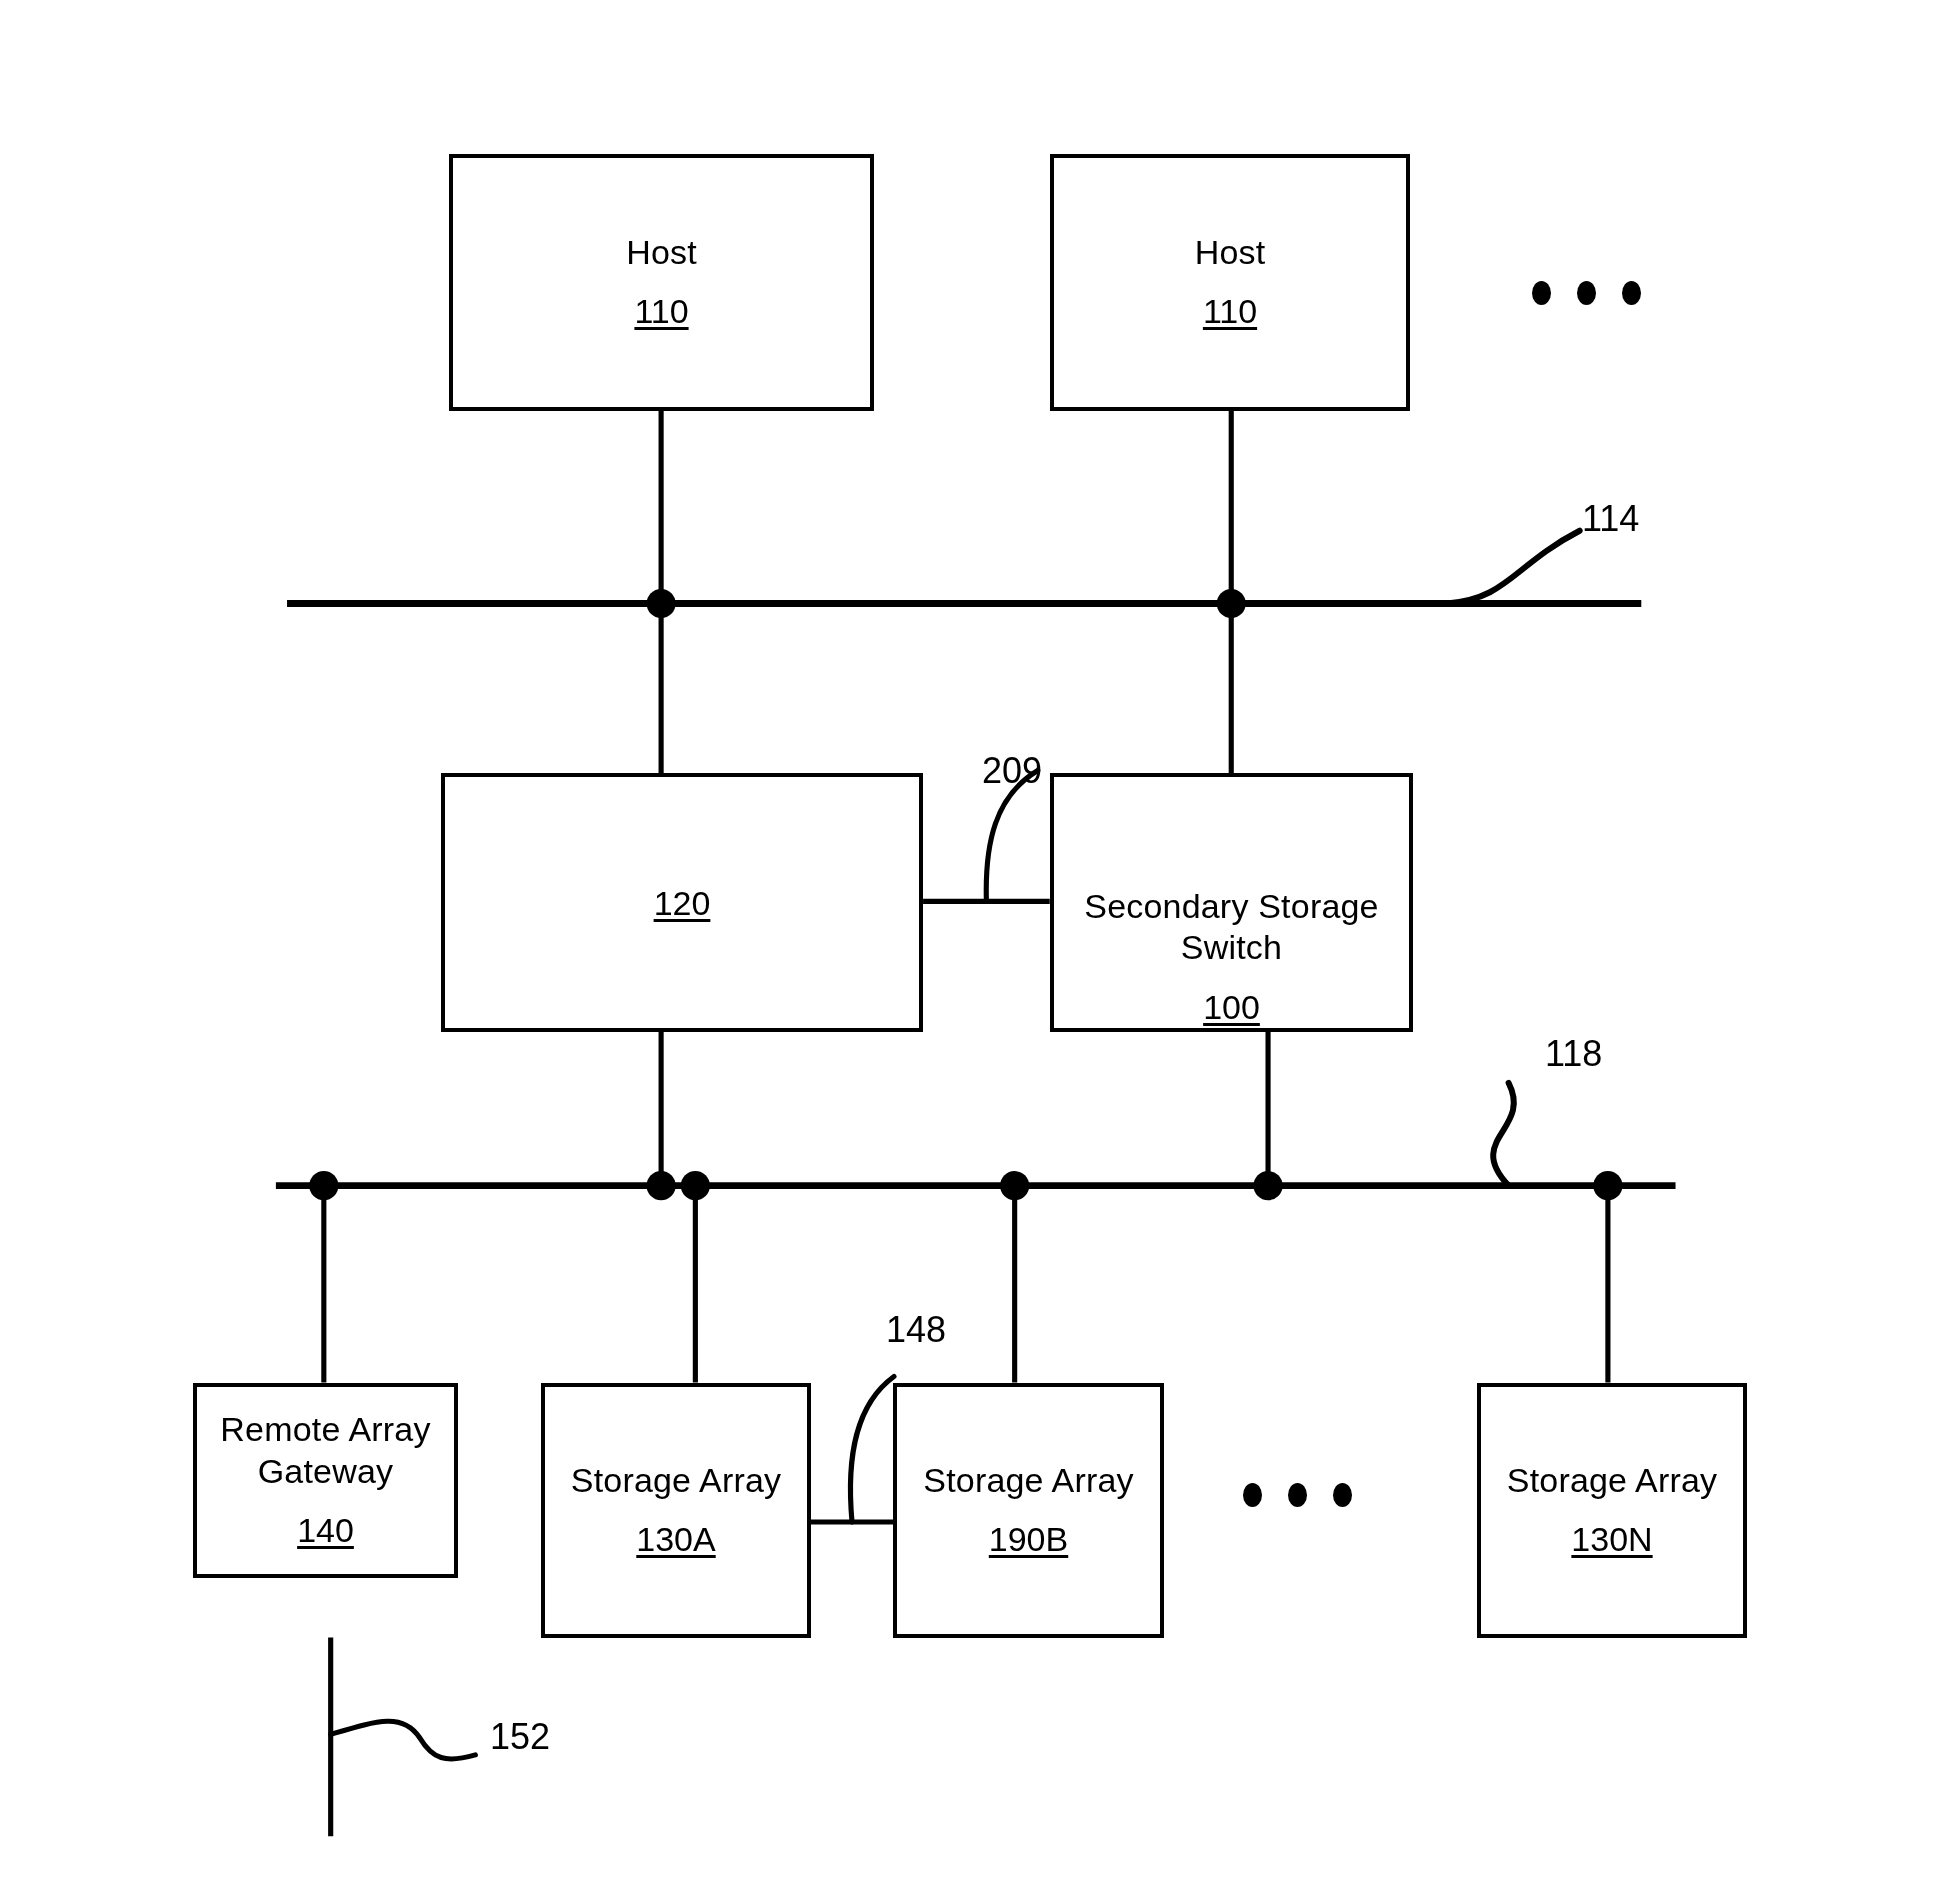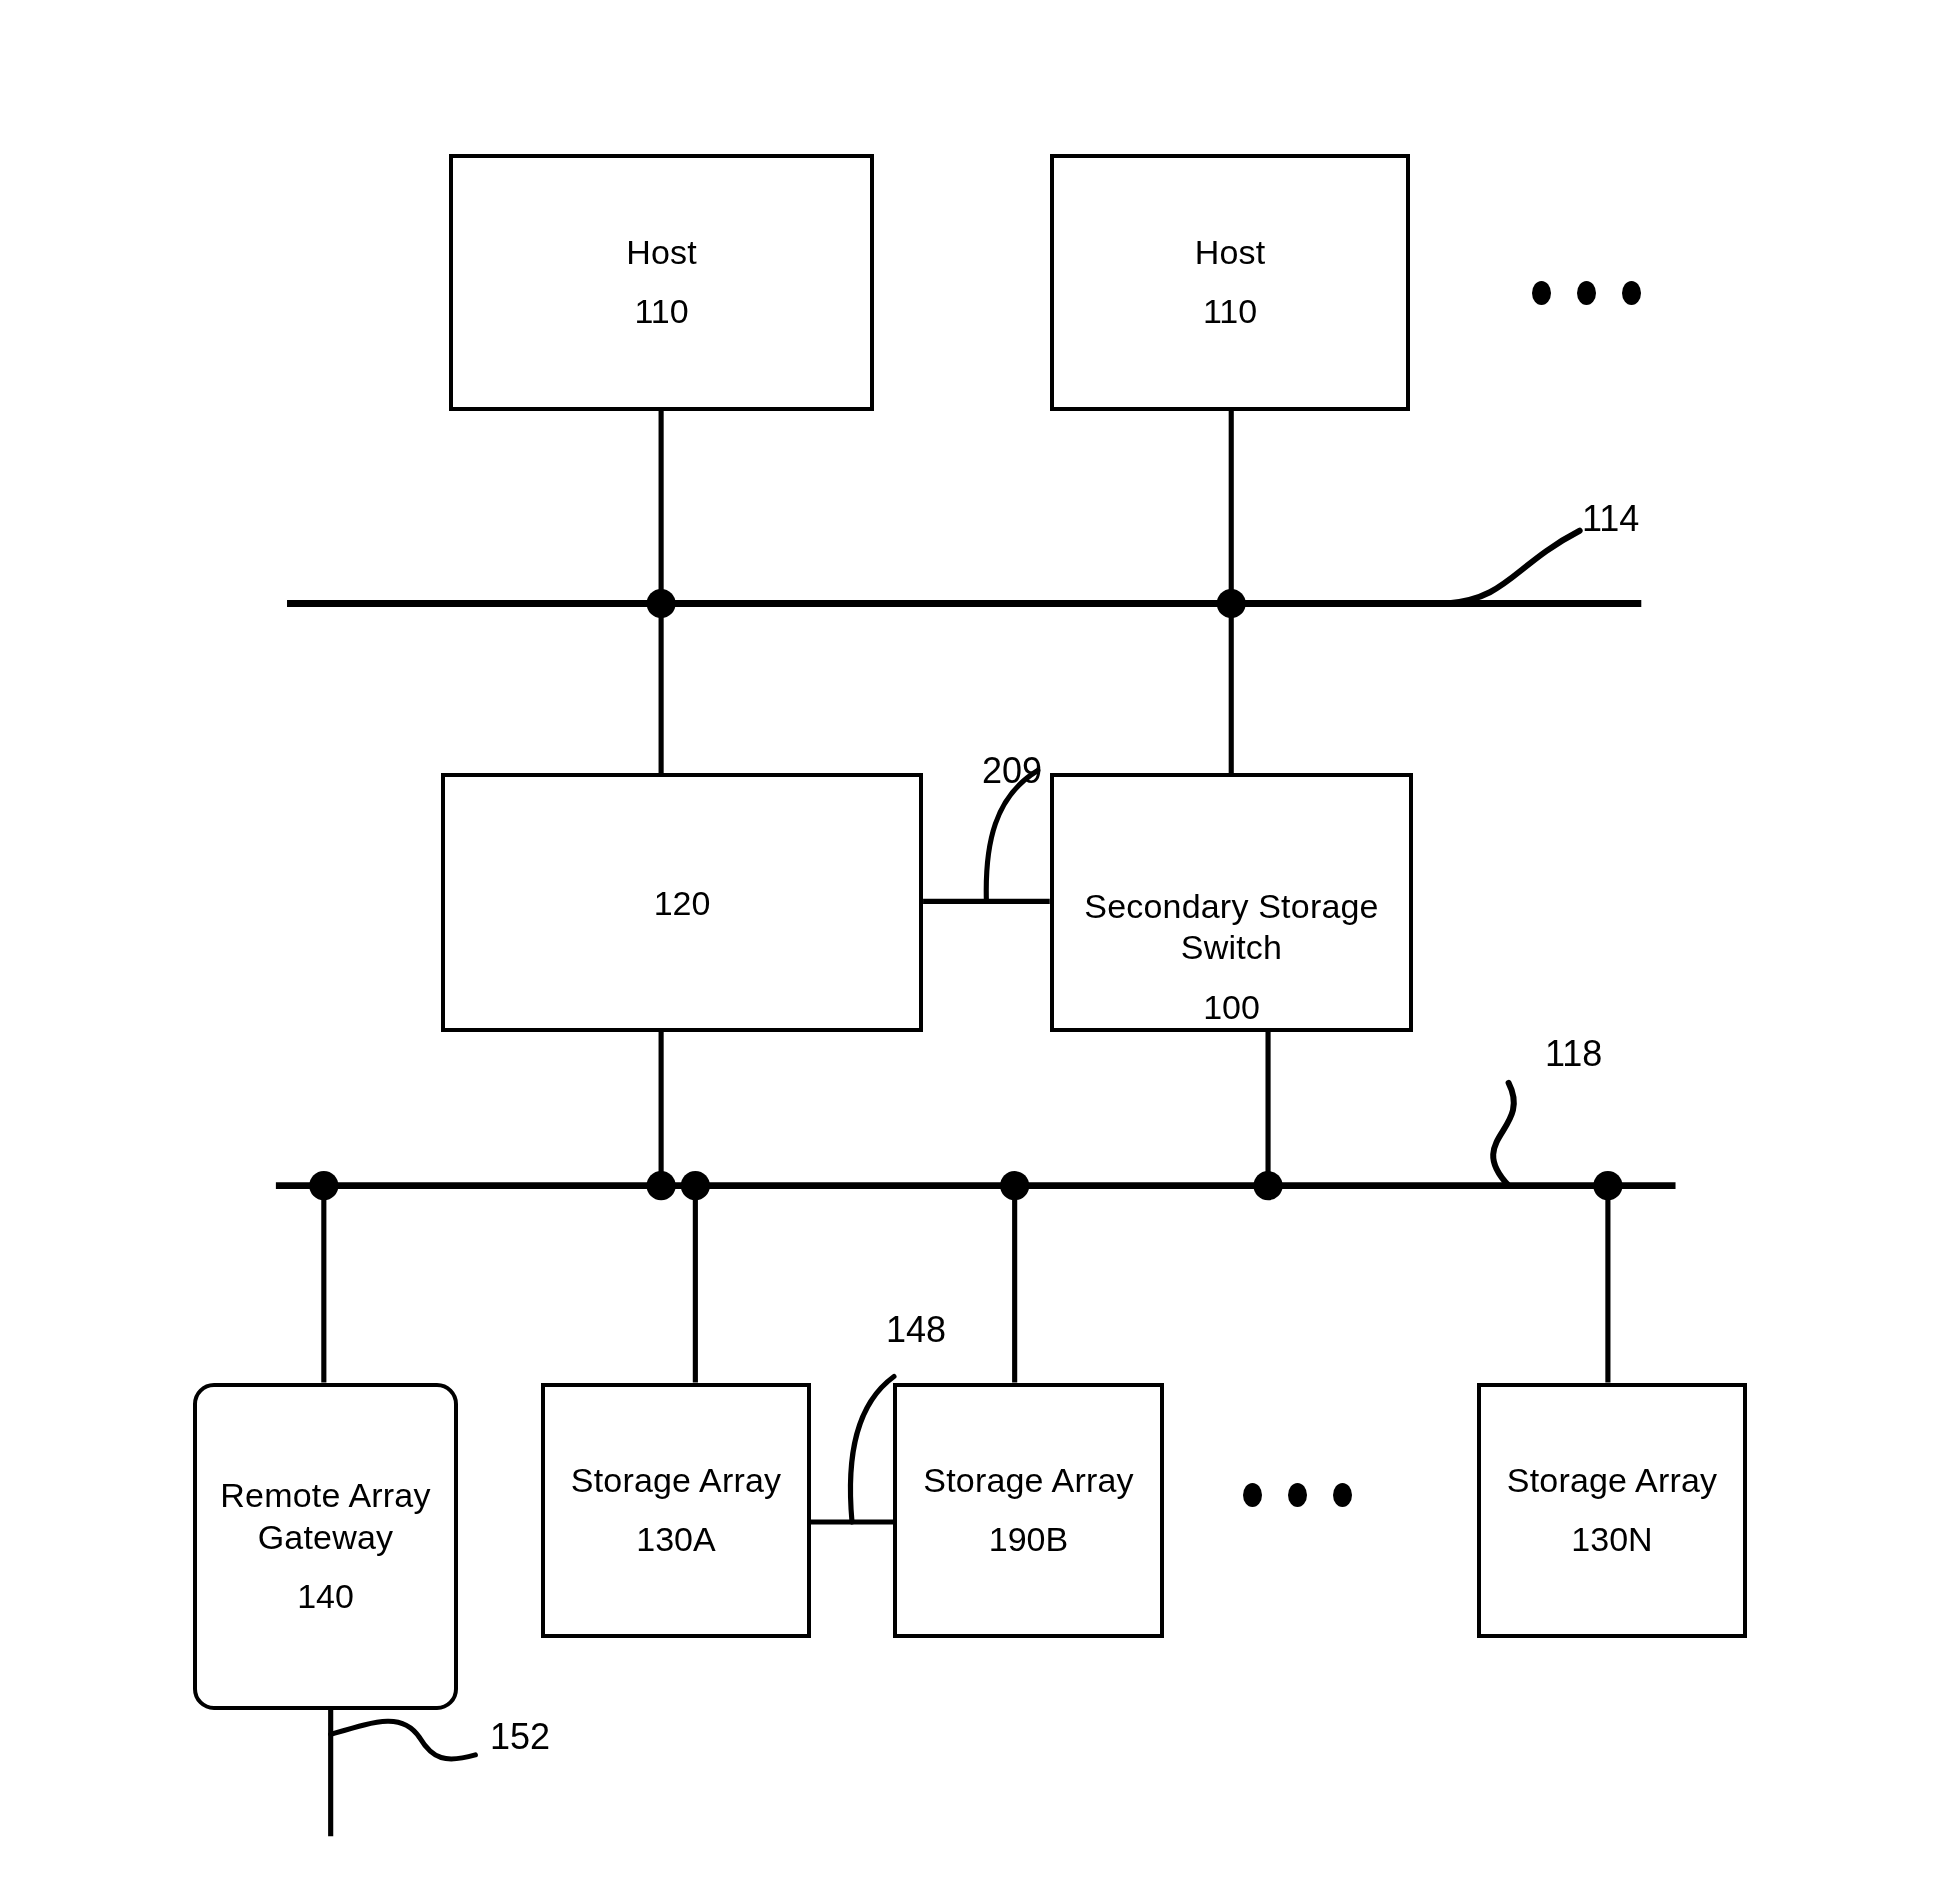--- a/index.html
+++ b/index.html
@@ -40,20 +40,21 @@
   }
   .node-title {
     font-size: 34px;
     line-height: 1.22;
     letter-spacing: 0.2px;
     white-space: pre-line;
   }
   .node-ref {
     font-size: 34px;
     line-height: 1.22;
+    text-decoration: underline;
     text-underline-offset: 4.3px;
     margin-top: 1.7px;
   }
   .ref-label {
     position: absolute;
     font-size: 36px;
     line-height: 1;
     white-space: nowrap;
   }
   .ellipsis {
@@ -147,21 +148,21 @@
 Switch</div>
     <div class="node-ref">100</div>
   </div>
 
   <div class="ref-label" style="left:982px; top:753px;">209</div>
 
   <div class="ref-label" style="left:1514px; top:1036px;margin-left:31px;">118</div>
 
   <div class="ref-label" style="left:886px; top:1312px;">148</div>
 
-  <div class="node-box" style="left:193px; top:1383px; width:265px; height:327px;border-radius:21px;">
+  <div class="node-box" style="left:193px; top:1383px; width:265px; height:195px;">
     <div class="node-title">Remote Array
 Gateway</div>
     <div class="node-ref">140</div>
   </div>
 
   <div class="node-box" style="left:541px; top:1383px; width:270px; height:255px;">
     <div class="node-title">Storage Array</div>
     <div class="node-ref">130A</div>
   </div>
 

